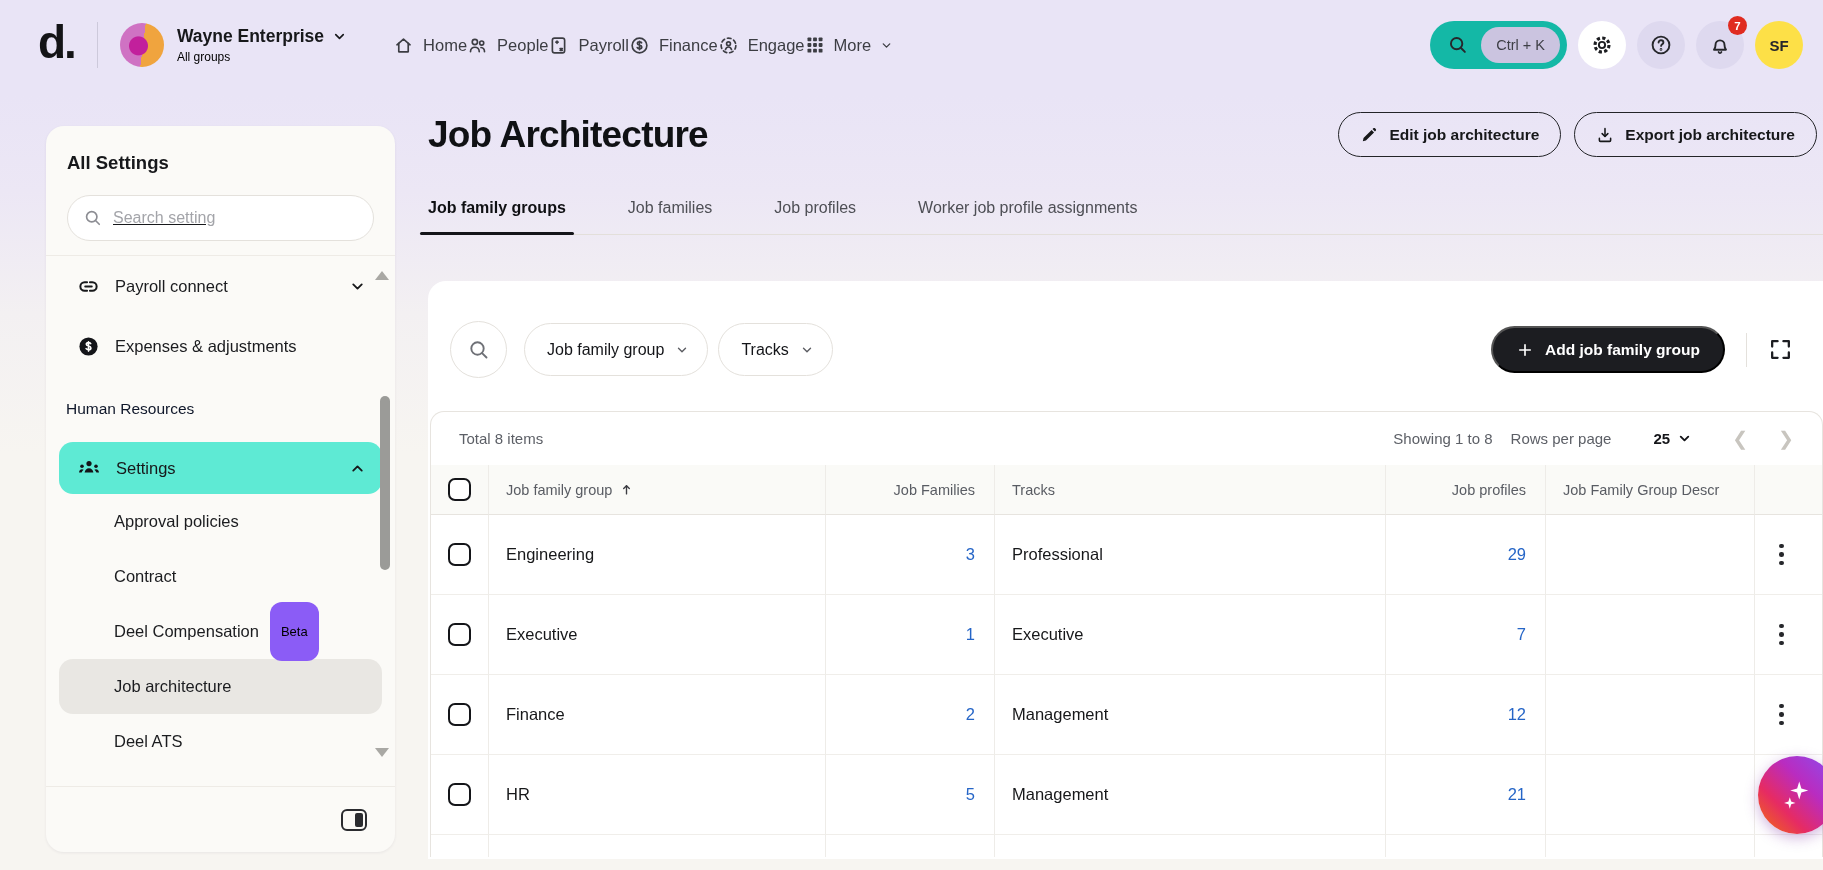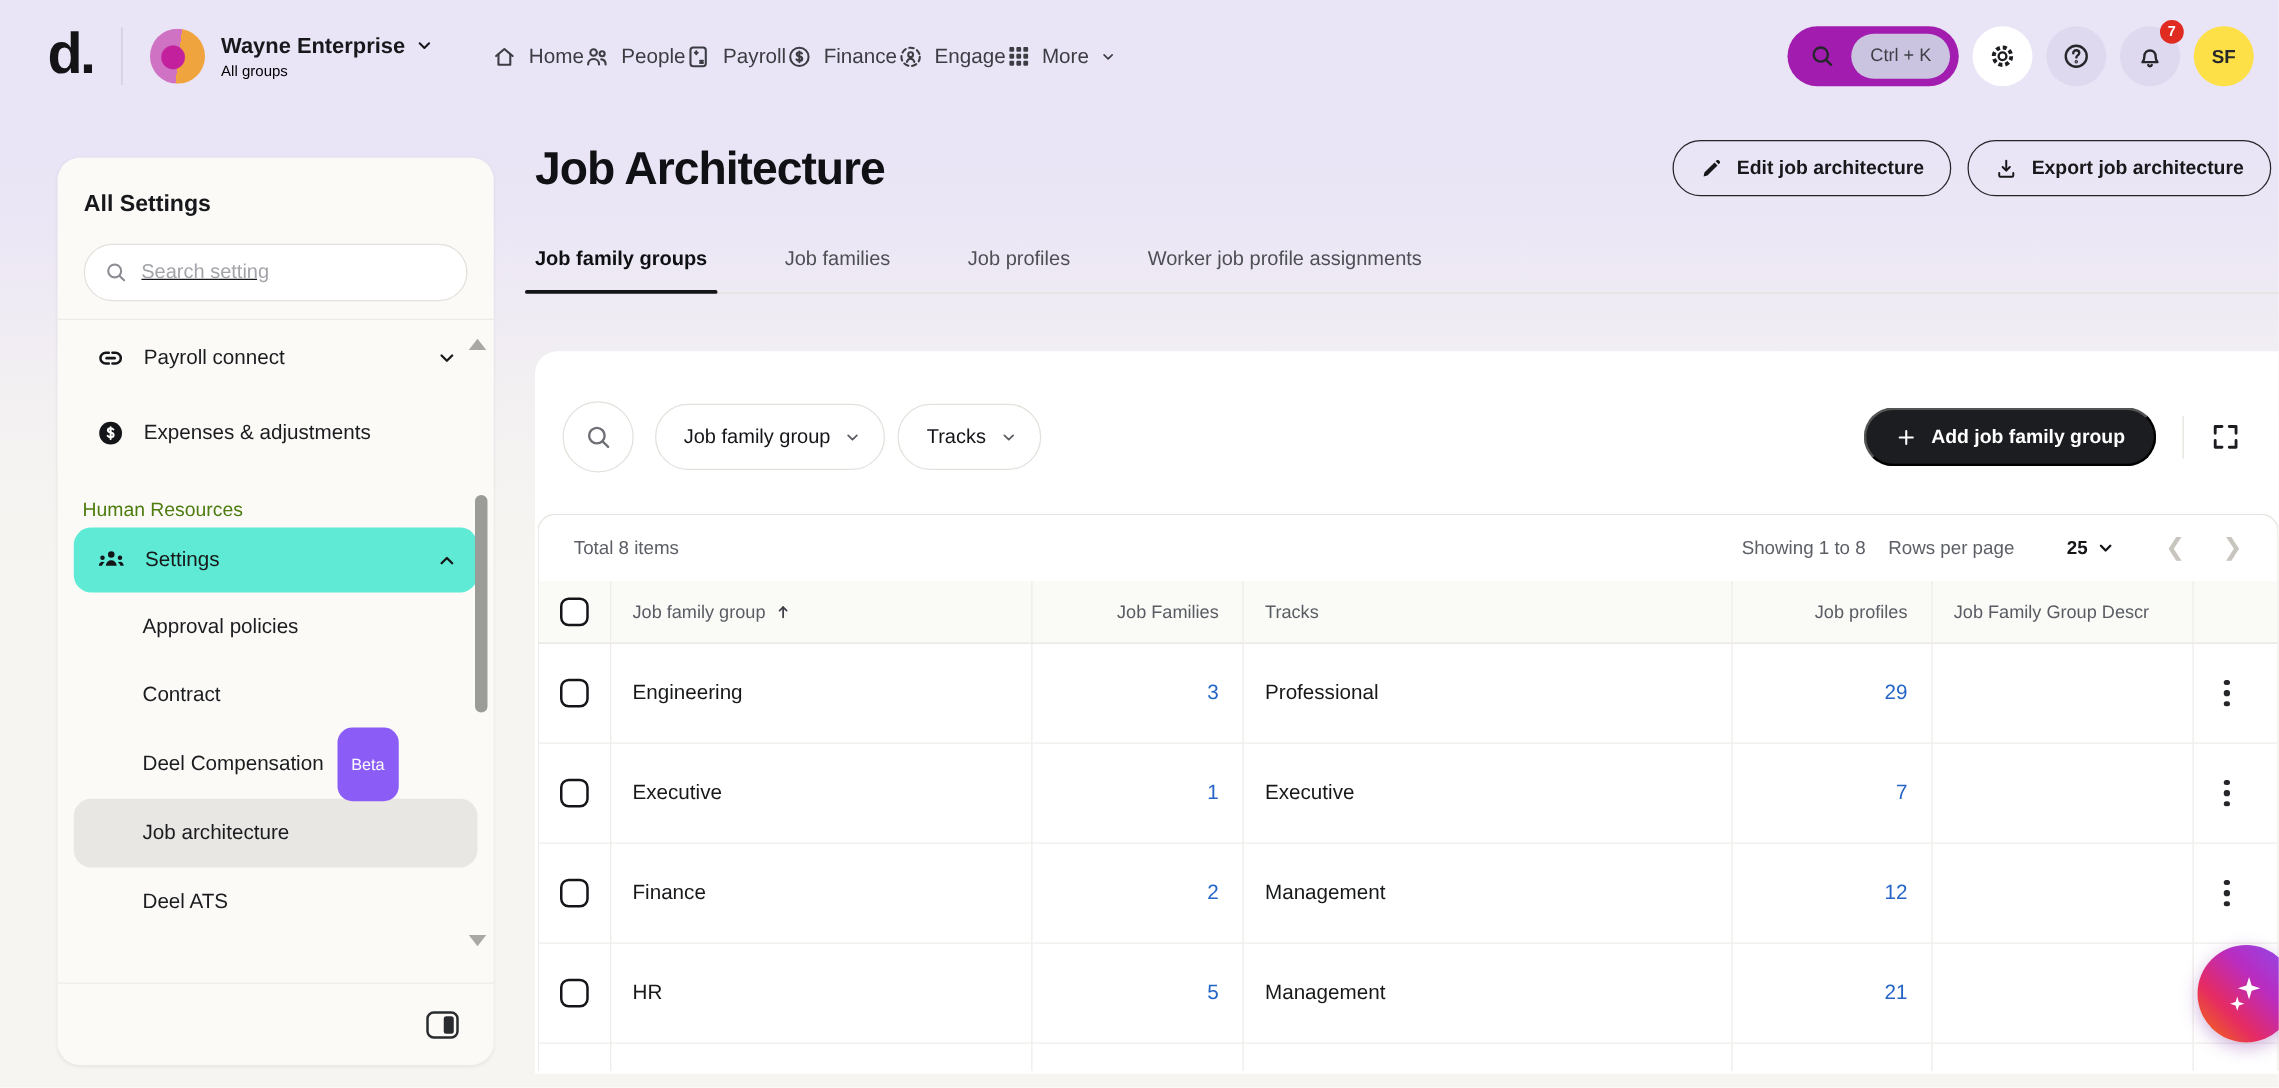--- a/index.html
+++ b/index.html
@@ -18,43 +18,43 @@
   .org { display:flex; align-items:center; gap:13px; cursor:pointer; }
   .org-avatar { width:44px; height:44px; border-radius:50%;
     background:radial-gradient(circle at 42% 52%, #c2209c 0 9px, rgba(0,0,0,0) 10px),
                linear-gradient(97deg,#cf72c3 0 52%,#f0a43e 52% 100%); }
   .org-name-row { display:flex; align-items:center; gap:8px; }
   .org-name { font-size:17.5px; font-weight:700; color:#17181b; }
   .org-sub { font-size:12px; color:#000000; margin-top:3px; }
   .nav-menu { display:flex; align-items:center; margin-left:46px; }
   .nav-item { display:flex; align-items:center; gap:9px; font-size:16.5px; font-weight:500; color:#3c3d43; cursor:pointer; }
   .nav-right { margin-left:auto; display:flex; align-items:center; gap:11px; }
-  .search-pill { height:48px; border-radius:24px; background:#a21caf; display:flex; align-items:center; gap:12px; padding:0 7px 0 17px; cursor:pointer; }
+  .search-pill { height:48px; border-radius:24px; background:#14b8a6; display:flex; align-items:center; gap:12px; padding:0 7px 0 17px; cursor:pointer; }
   .kbd { height:36px; border-radius:18px; background:#cbc4e0; padding:0 15px; font-size:14.5px; color:#3e3f46; display:flex; align-items:center; }
   .icon-btn { width:48px; height:48px; border-radius:50%; background:#ded9ef; display:flex; align-items:center; justify-content:center; position:relative; cursor:pointer; }
   .icon-btn.white { background:#ffffff; }
   .nbadge { position:absolute; top:-5px; right:-3px; min-width:19px; height:19px; border-radius:10px; background:#e02b20; color:#fff; font-size:11.5px; font-weight:700; display:flex; align-items:center; justify-content:center; padding:0 5px; }
   .avatar { width:48px; height:48px; border-radius:50%; background:#fde047; display:flex; align-items:center; justify-content:center; font-size:15px; font-weight:700; color:#26272b; cursor:pointer; }
 
   
   .sidebar { position:absolute; left:46px; top:126px; width:349px; height:726px; background:#fbfaf7; border-radius:18px; box-shadow:0 1px 3px rgba(40,35,70,.07); }
   .sb-head { padding:26px 21px 0; }
   .sb-title { font-size:18.5px; font-weight:700; color:#17181b; }
   .sb-search { margin-top:21px; height:46px; border:1px solid #e4e1dc; border-radius:23px; background:#fff; display:flex; align-items:center; gap:10px; padding:0 15px; }
   .sb-search input { border:none; outline:none; background:transparent; font-family:inherit; font-size:16px; color:#17181b; width:100%;text-decoration:underline; }
   .sb-search input::placeholder { color:#a3a4a9; }
   .sb-scroll { position:relative; margin-top:14px; border-top:1px solid #eeebe6; height:516px; overflow:hidden; }
   .sb-item { height:60px; display:flex; align-items:center; gap:15px; margin:0 13px; padding:0 16px 0 18px; font-size:16.5px; color:#1b1c1f; cursor:pointer; }
   .sb-item .chev { margin-left:auto; }
-  .sb-section { margin:24px 0 4px 20px; font-size:15.5px; color:#4d7c0f; }
+  .sb-section { margin:24px 0 24px 20px; font-size:15.5px; color:#0f172a; }
   .sb-parent { height:52px; margin:0 13px; background:#5eead4; border-radius:14px; display:flex; align-items:center; gap:15px; padding:0 16px 0 18px; font-size:16.5px; color:#17181a; cursor:pointer; }
   .sb-parent .chev { margin-left:auto; }
   .sb-sub { height:55px; display:flex; align-items:center; padding-left:68px; font-size:16.5px; color:#1b1c1f; cursor:pointer; }
   .sb-sub.active { margin:0 13px; padding-left:55px; background:#e9e7e3; border-radius:14px; }
-  .beta { margin-left:11px; background:#8b5cf6; color:#ffffff; font-size:13px; padding:22px 11px; border-radius:12px; }
+  .beta { margin-left:11px; background:#8b5cf6; color:#000000; font-size:13px; padding:22px 11px; border-radius:12px; }
   .tri-up { width:0; height:0; border-left:7px solid transparent; border-right:7px solid transparent; border-bottom:9px solid #a9a8a4; }
   .tri-down { width:0; height:0; border-left:7px solid transparent; border-right:7px solid transparent; border-top:9px solid #a9a8a4; }
   .scroll-up { position:absolute; right:6px; top:15px; cursor:pointer; }
   .scroll-down { position:absolute; right:6px; top:492px; cursor:pointer; }
   .scroll-thumb { position:absolute; right:5px; top:140px; width:10px; height:174px; border-radius:6px; background:#9b9b98; cursor:pointer; }
   .sb-foot { position:absolute; left:0; right:0; bottom:0; height:66px; border-top:1px solid #eeebe6; display:flex; align-items:center; justify-content:flex-end; padding-right:28px; }
   .collapse-ic { width:26px; height:22px; border:2px solid #2a2b2f; border-radius:6px; position:relative; cursor:pointer; }
   .collapse-ic:after { content:''; position:absolute; top:2px; bottom:2px; right:2px; width:8px; background:#2a2b2f; border-radius:2px; }
 
   

